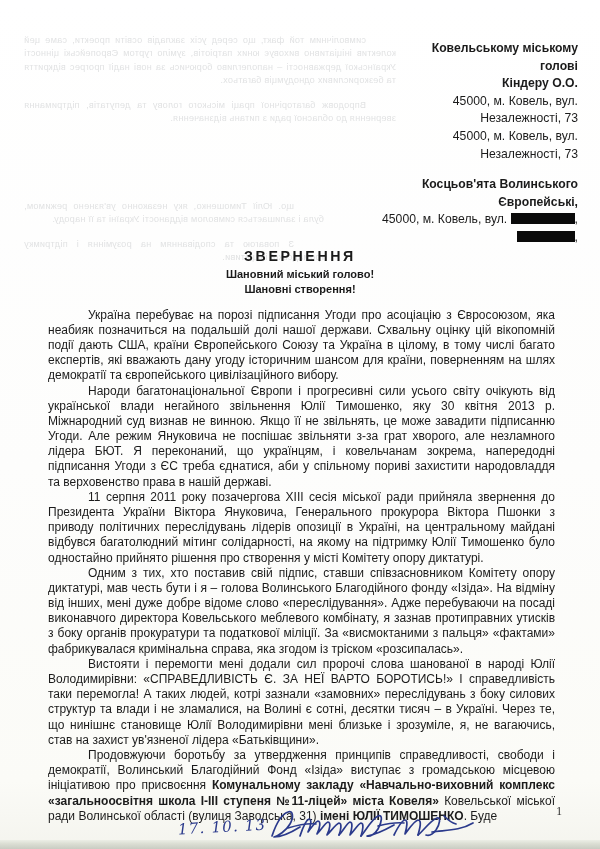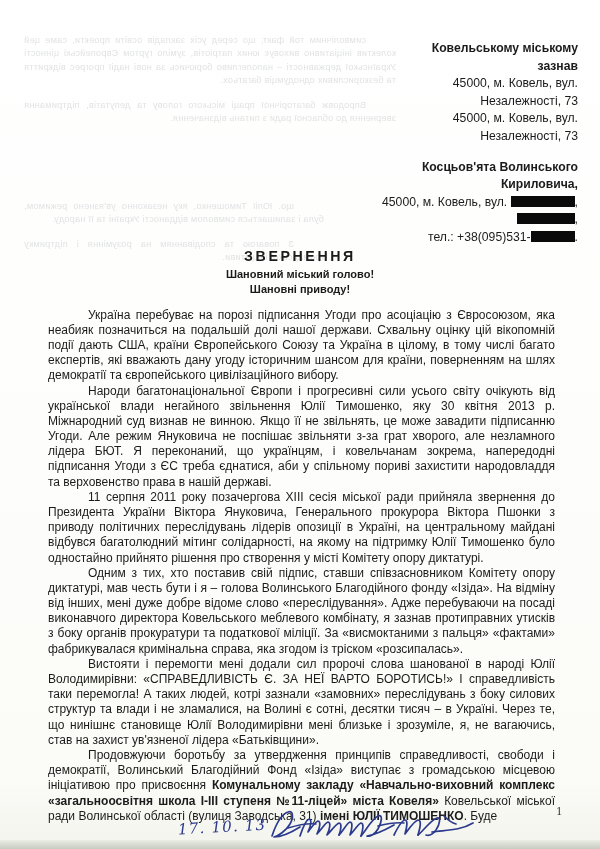--- a/index.html
+++ b/index.html
@@ -163,46 +163,44 @@
     <p>символічним той факт, що серед усіх закладів освіти проекти, саме цей колектив ініціативно виховує юних патріотів, зуміло гуртом Європейські цінності Української державності – наполегливо борючись за нові надії прогрес відкриття та безкорисливих однодумців багатьох.</p>
     <p>Впродовж багаторічної праці міського голову та депутатів, підтримання звернення до обласної ради з питань відзначення.</p>
   </div>
   <div class="bleed lower">
     <p>що. Юлії Тимошенко, яку незаконно ув'язнено режимом, була і залишається символом відданості Україні та її народу.</p>
     <p>З повагою та сподіванням на розуміння і підтримку громадської ініціативи.</p>
   </div>
 
   <div class="addressee">
     <div class="addr-line bold">Ковельському міському</div>
-    <div class="addr-line bold">зазнав</div>
+    <div class="addr-line bold">голові</div>
+    <div class="addr-line bold">Кіндеру О.О.</div>
     <div class="addr-line">45000, м. Ковель, вул.</div>
     <div class="addr-line">Незалежності, 73</div>
     <div class="addr-line">45000, м. Ковель, вул.</div>
     <div class="addr-line">Незалежності, 73</div>
 
     <div class="addr-gap"></div>
 
     <div class="addr-line bold">Косцьов'ята Волинського</div>
-    <div class="addr-line bold">Кириловича,</div>
+    <div class="addr-line bold">Європейські,</div>
     <div class="addr-line">
       <span>45000, м. Ковель, вул.</span>
       <span class="redact r1"></span><span>,</span>
     </div>
     <div class="addr-line">
       <span class="redact r2"></span><span>,</span>
     </div>
-    <div class="addr-line">
-      <span>тел.: +38(095)531-</span><span class="redact r3"></span><span>.</span>
-    </div>
   </div>
 
   <div class="title-block">
     <div class="doc-title">ЗВЕРНЕННЯ</div>
     <div class="subtitle">Шановний міський голово!</div>
-    <div class="subtitle">Шановні приводу!</div>
+    <div class="subtitle">Шановні створення!</div>
   </div>
 
   <div class="body">
     <p>Україна перебуває на порозі підписання Угоди про асоціацію з Євросоюзом, яка неабияк позначиться на подальшій долі нашої держави. Схвальну оцінку цій вікопомній події дають США, країни Європейського Союзу та Україна в цілому, в тому числі багато експертів, які вважають дану угоду історичним шансом для країни, поверненням на шлях демократії та європейського цивілізаційного вибору.</p>
     <p>Народи багатонаціональної Європи і прогресивні сили усього світу очікують від української влади негайного звільнення Юлії Тимошенко, яку 30 квітня 2013 р. Міжнародний суд визнав не винною. Якщо її не звільнять, це може завадити підписанню Угоди. Але режим Януковича не поспішає звільняти з-за грат хворого, але незламного лідера БЮТ. Я переконаний, що українцям, і ковельчанам зокрема, напередодні підписання Угоди з ЄС треба єднатися, аби у спільному пориві захистити народовладдя та верховенство права в нашій державі.</p>
     <p>11 серпня 2011 року позачергова XIII сесія міської ради прийняла звернення до Президента України Віктора Януковича, Генерального прокурора Віктора Пшонки з приводу політичних переслідувань лідерів опозиції в Україні, на центральному майдані відбувся багатолюдний мітинг солідарності, на якому на підтримку Юлії Тимошенко було одностайно прийнято рішення про створення у місті Комітету опору диктатурі.</p>
     <p>Одним з тих, хто поставив свій підпис, ставши співзасновником Комітету опору диктатурі, мав честь бути і я – голова Волинського Благодійного фонду «Ізіда». На відміну від інших, мені дуже добре відоме слово «переслідування». Адже перебуваючи на посаді виконавчого директора Ковельського меблевого комбінату, я зазнав протиправних утисків з боку органів прокуратури та податкової міліції. За «висмоктаними з пальця» «фактами» фабрикувалася кримінальна справа, яка згодом із тріском «розсипалась».</p>
     <p>Вистояти і перемогти мені додали сил пророчі слова шанованої в народі Юлії Володимирівни: «СПРАВЕДЛИВІСТЬ Є. ЗА НЕЇ ВАРТО БОРОТИСЬ!» І справедливість таки перемогла! А таких людей, котрі зазнали «замовних» переслідувань з боку силових структур та влади і не зламалися, на Волині є сотні, десятки тисяч – в Україні. Через те, що нинішнє становище Юлії Володимирівни мені близьке і зрозуміле, я, не вагаючись, став на захист ув'язненої лідера «Батьківщини».</p>
     <p>
       <span>Продовжуючи боротьбу за утвердження принципів справедливості, свободи і демократії, Волинський Благодійний Фонд «Ізіда» виступає з громадською місцевою ініціативою про присвоєння </span><b>Комунальному закладу «Навчально-виховний комплекс «загальноосвітня школа I-III ступеня №11-ліцей» міста Ковеля»</b><span> Ковельської міської ради Волинської області (вулиця Заводська, 31) </span><b>імені ЮЛІЇ ТИМОШЕНКО</b><span>. Буде</span>

